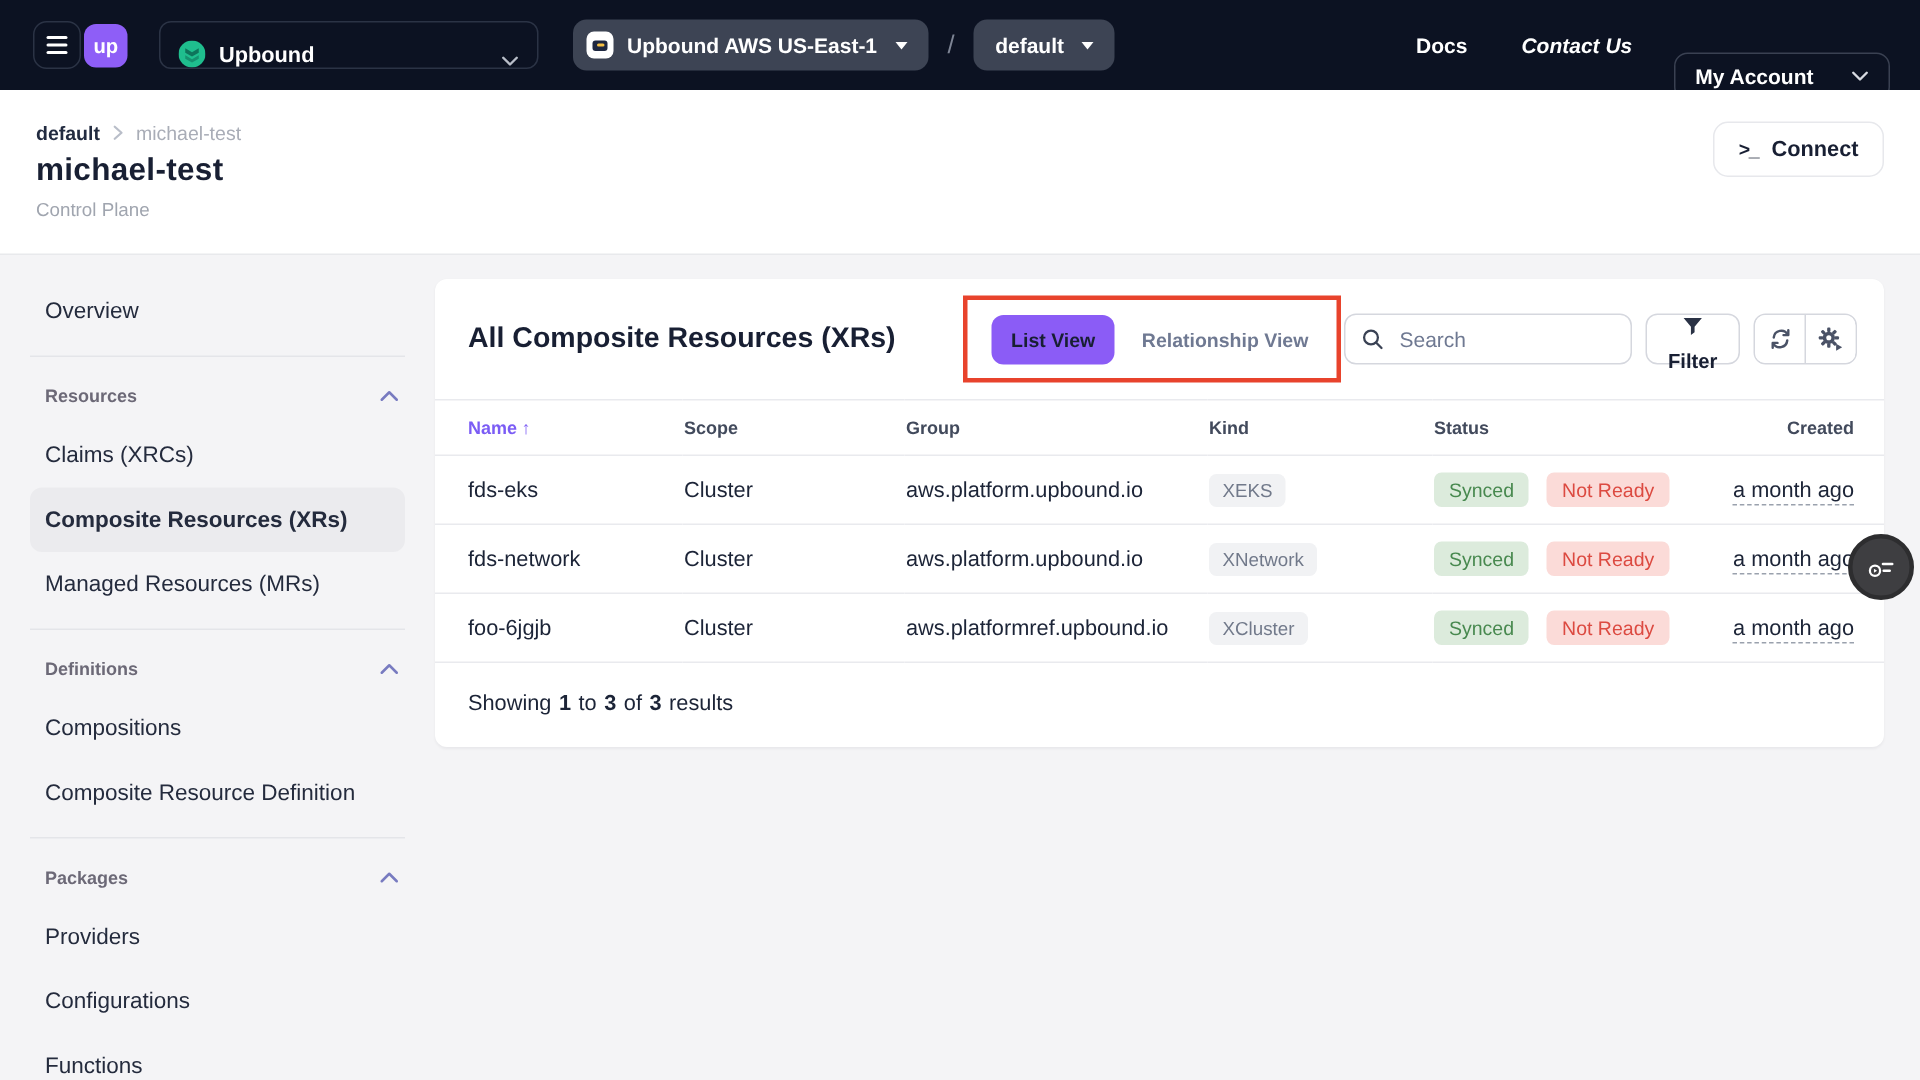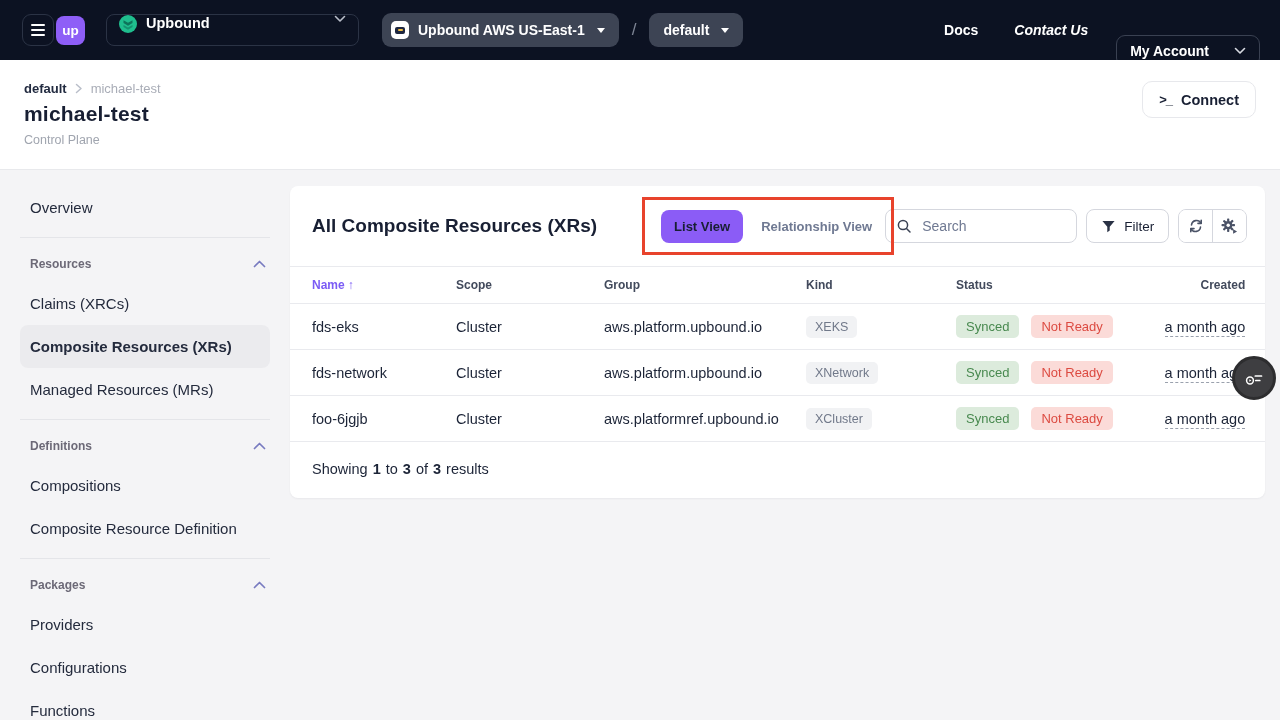--- a/index.html
+++ b/index.html
@@ -11,21 +11,21 @@
   }
 
   
   .navbar { height:60px; background:#0c1222; display:flex; align-items:center; padding:0 20px 0 22px; }
   .hamburger { width:32px; height:32px; border:1.5px solid #2b3345; border-radius:9px; background:transparent;
     display:flex; flex-direction:column; justify-content:center; align-items:center; gap:3px; cursor:pointer; }
   .hamburger i { display:block; width:14px; height:2px; background:#fff; border-radius:1px; }
   .brand-logo { margin-left:2px; width:29px; height:29px; border-radius:8px; background:#8e5ef7; color:#fff;
     font-weight:800; font-size:13.5px; display:flex; align-items:center; justify-content:center; }
   .org-select { margin-left:21px; width:253px; height:32px; border:1.5px solid #2b3345; border-radius:8px;
-    display:flex; align-items:flex-start; padding:0 12px; gap:9px; color:#fff; font-weight:700; font-size:14.5px; cursor:pointer; }
+    display:flex; align-items:flex-end; padding:0 12px; gap:9px; color:#fff; font-weight:700; font-size:14.5px; cursor:pointer; }
   .org-select .chev { margin-left:auto; }
   .pill { height:34px; background:#3d4454; border-radius:9px; display:flex; align-items:center;
     color:#fff; font-weight:700; font-size:14px; cursor:pointer; }
   .ctp-pill { margin-left:23px; padding:0 14px 0 9px; gap:9px;text-align:right; }
   .group-pill { padding:0 14px; gap:9px; }
   .ctp-icon { width:18px; height:18px; background:#fff; border-radius:5px; display:flex; align-items:center; justify-content:center; }
   .ctp-icon .inner { width:10px; height:7px; background:#1e2740; border-radius:2px; display:flex; align-items:center; justify-content:center; }
   .ctp-icon .bar { width:5px; height:1.5px; background:#f5c044; border-radius:1px; }
   .caret { width:0; height:0; border-left:4.5px solid transparent; border-right:4.5px solid transparent; border-top:5px solid #fff; margin-left:3px; }
   .slash { margin:0 13px; color:#7e8595; font-size:17px; }
@@ -70,21 +70,21 @@
   .annotation-box { position:absolute; left:-19px; top:-13px; right:-9px; bottom:-12px;
     border:3px solid #e8432c; pointer-events:none; }
 
   .search-box { margin-left:auto; width:192px; height:34px; border:1px solid #d5d7de; border-radius:8px;
     display:flex; align-items:center; padding:0 10px; gap:8px; background:#fff; }
   .search-box input { border:none; outline:none; width:100%; font-size:14px; font-family:"Liberation Sans",sans-serif; color:#181f33; background:transparent; }
   .search-box input::placeholder { color:#6f7992; }
 
   .filter-btn { margin-left:9px; height:34px; border:1px solid #d5d7de; border-radius:8px; background:#fff;
     display:flex; align-items:center; gap:8px; padding:0 14px; font-family:"Liberation Sans",sans-serif;
-    font-size:13.5px; font-weight:400; color:#181f33; cursor:pointer; }
+    font-size:13.5px; font-weight:700; color:#181f33; cursor:pointer;flex-direction:column; }
   .icon-group { margin-left:9px; height:34px; border:1px solid #d5d7de; border-radius:8px; display:flex; align-items:stretch; overflow:hidden; background:#fff; }
   .icon-btn { width:33px; display:flex; align-items:center; justify-content:center; background:#fff; border:none; cursor:pointer; }
   .icon-divider { width:1px; background:#d5d7de; }
 
   table { width:100%; border-collapse:collapse; table-layout:fixed; }
   thead th { height:37px; border-top:1px solid #e9eaee; border-bottom:1px solid #e9eaee; text-align:left;
     font-size:12px; font-weight:700; color:#424a5c; vertical-align:middle; }
   thead th.col-name { color:#7b5cf5; cursor:pointer; }
   th.first, td.first { padding-left:22px; }
   th.last, td.last { text-align:right; padding-right:20px; }

